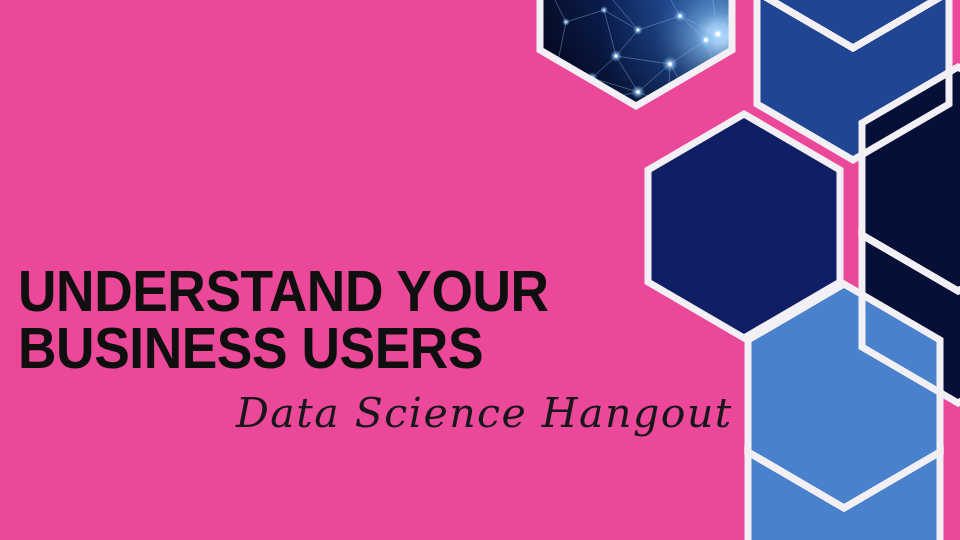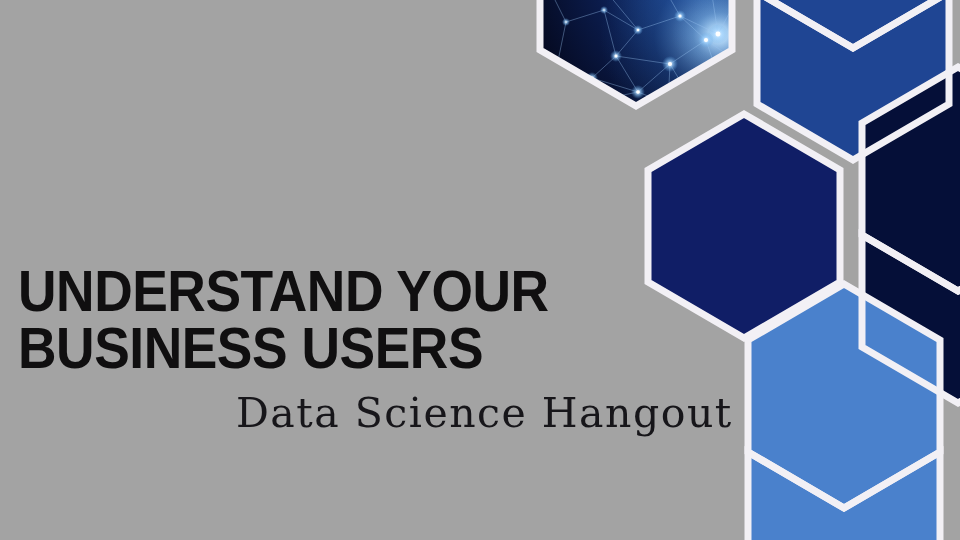--- a/index.html
+++ b/index.html
@@ -58,31 +58,32 @@
     white-space: nowrap;
   }
 
   #subtitle {
     position: absolute;
     left: 236px;
     top: 386px;
     margin: 0;
     color: #17161A;
     font-family: "DejaVu Serif", serif;
+    font-style: italic;
     font-weight: normal;
     font-size: 41px;
     line-height: 54px;
     letter-spacing: 1.5px;
     white-space: nowrap;
   }
 </style>
 </head>
 <body style="background: rgb(242, 240, 245);">
 
-<div id="slide" style="background: #a3a3a3;">
+<div id="slide" style="background: #ec4899;">
 
   <div id="hex-cluster">
     <svg viewBox="0 0 440 540" preserveAspectRatio="none">
       <defs>
 
         <radialGradient id="netBase" cx="0.86" cy="0.30" r="0.95">
           <stop offset="0%" stop-color="#2D6FC4"></stop>
           <stop offset="28%" stop-color="#17397E"></stop>
           <stop offset="62%" stop-color="#0B1C4C"></stop>
           <stop offset="100%" stop-color="#050A22"></stop>

